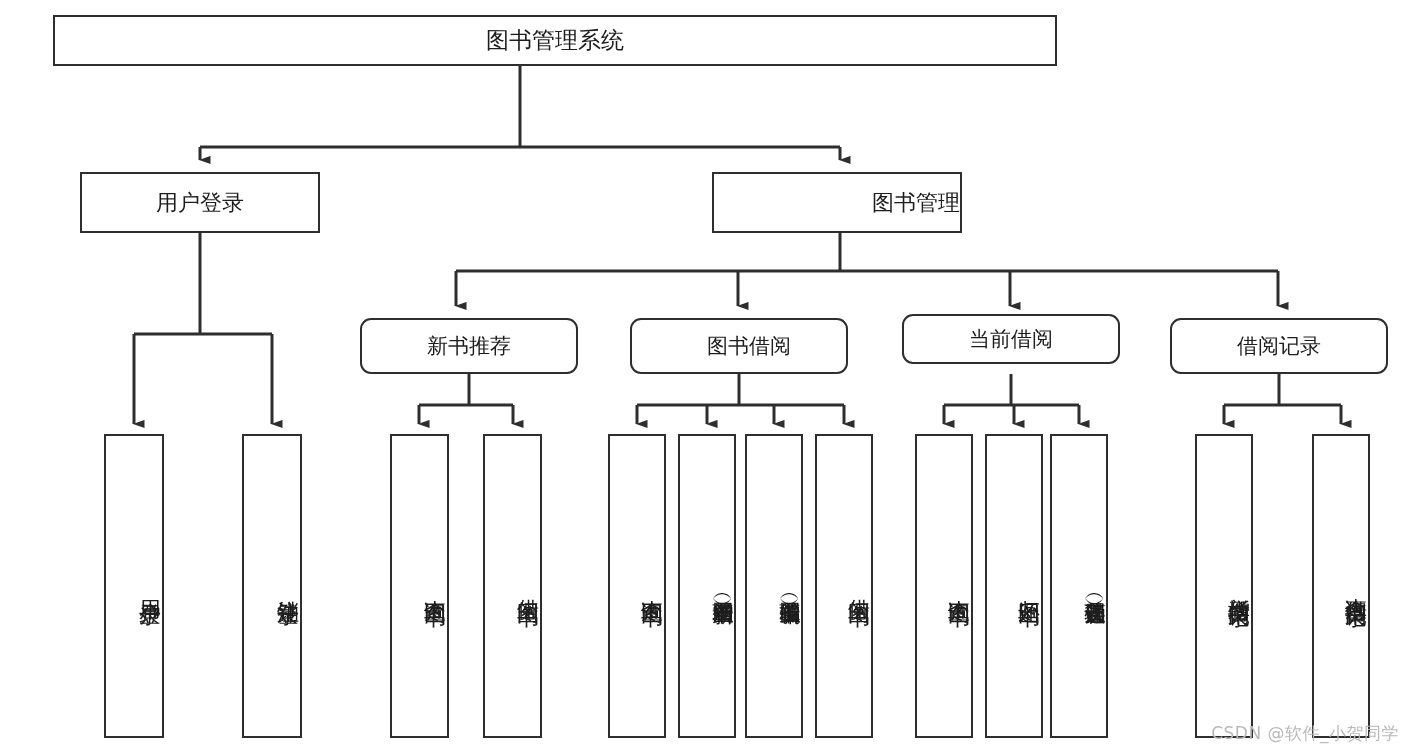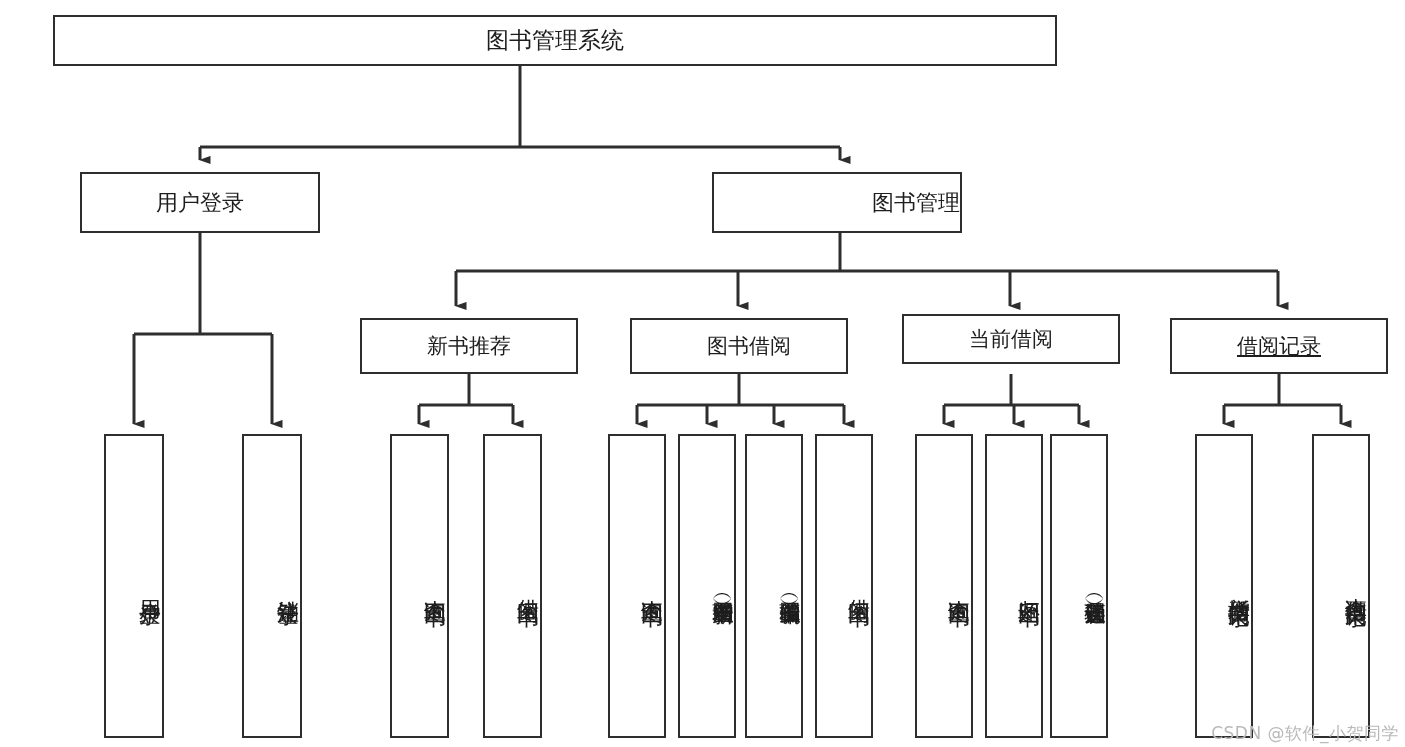--- a/index.html
+++ b/index.html
@@ -39,20 +39,21 @@
   }
   .node.level0 {
     font-size: 23px;
     margin-left: 35px;
   }
   .node.level1 {
     font-size: 22px;
   }
   .node.level2 {
     font-size: 21px;
+    border-radius: 11px;
   }
   .node.leaf {
     font-size: 22px;
     writing-mode: vertical-rl;
     text-orientation: upright;
     letter-spacing: 2px;
     padding-top: 6px;
     padding-bottom: 6px;
     align-items: flex-start;
     justify-content: center;
@@ -150,21 +151,21 @@
   </div>
 
   <div class="node level2" style="left:630px; top:318px; width:218px; height:56px;padding-left:20px;">
     <span class="node-label">图书借阅</span>
   </div>
 
   <div class="node level2" style="left:902px; top:314px; width:218px; height:50px;">
     <span class="node-label">当前借阅</span>
   </div>
 
-  <div class="node level2" style="left:1170px; top:318px; width:218px; height:56px;text-decoration:underline;">
+  <div class="node level2" style="left:1170px; top:318px; width:218px; height:56px;">
     <span class="node-label">借阅记录</span>
   </div>
 
   <div class="node leaf" style="left:104px; top:434px; width:60px; height:304px;">
     <span class="node-label">用户登录</span>
   </div>
 
   <div class="node leaf" style="left:242px; top:434px; width:60px; height:304px;">
     <span class="node-label">注销登录</span>
   </div>

